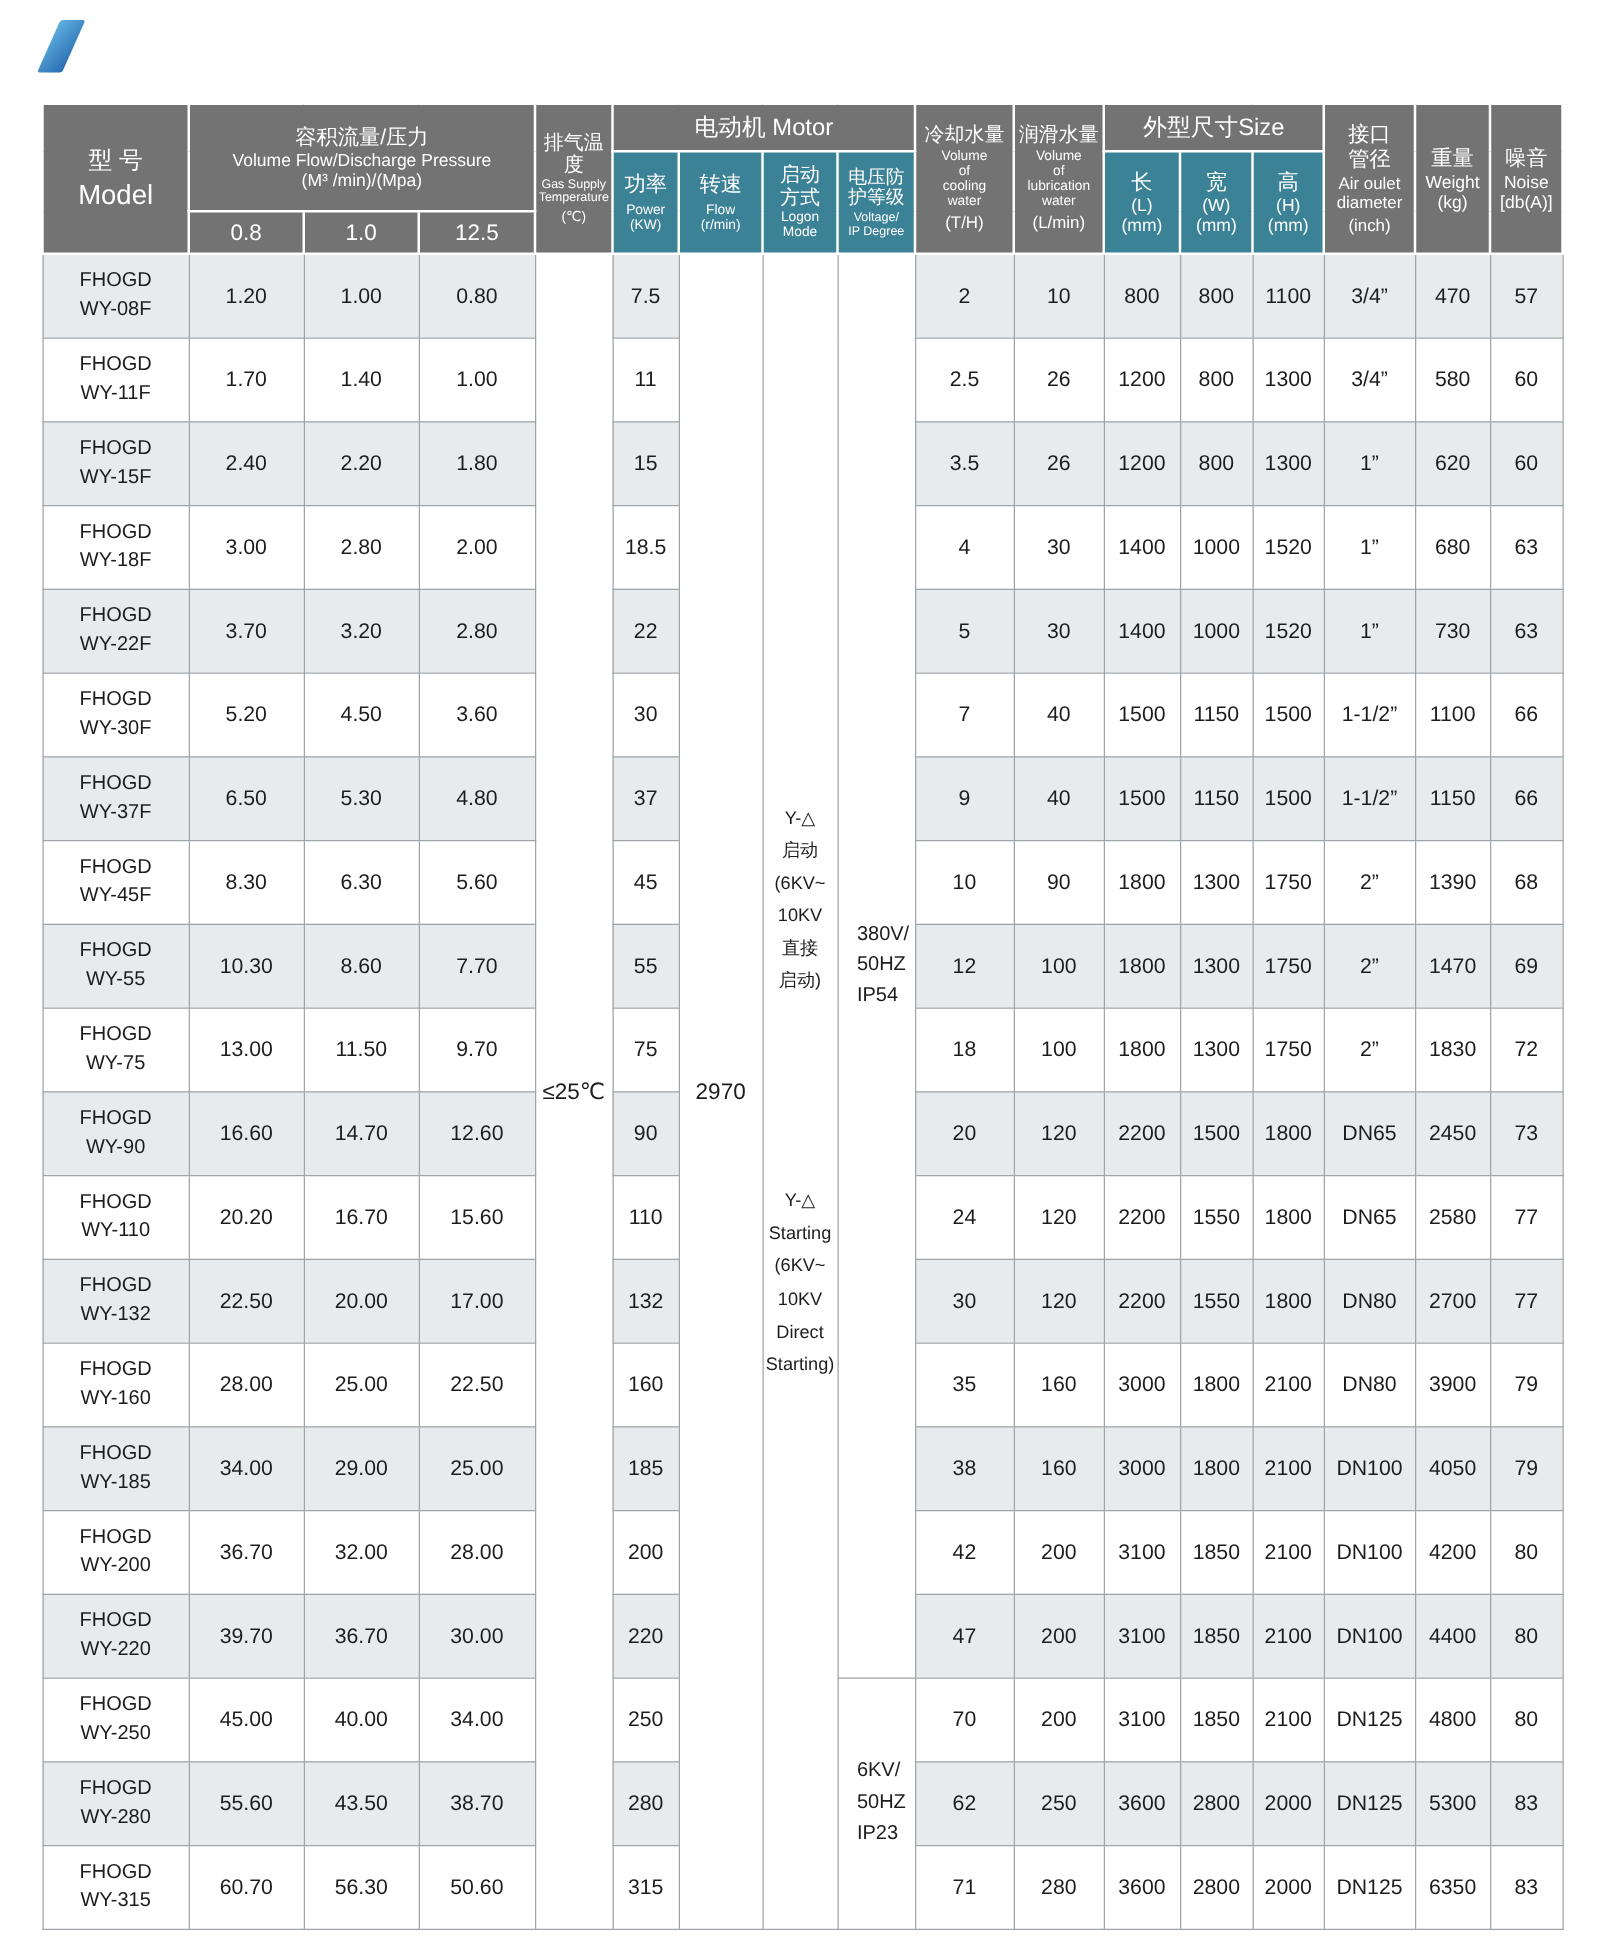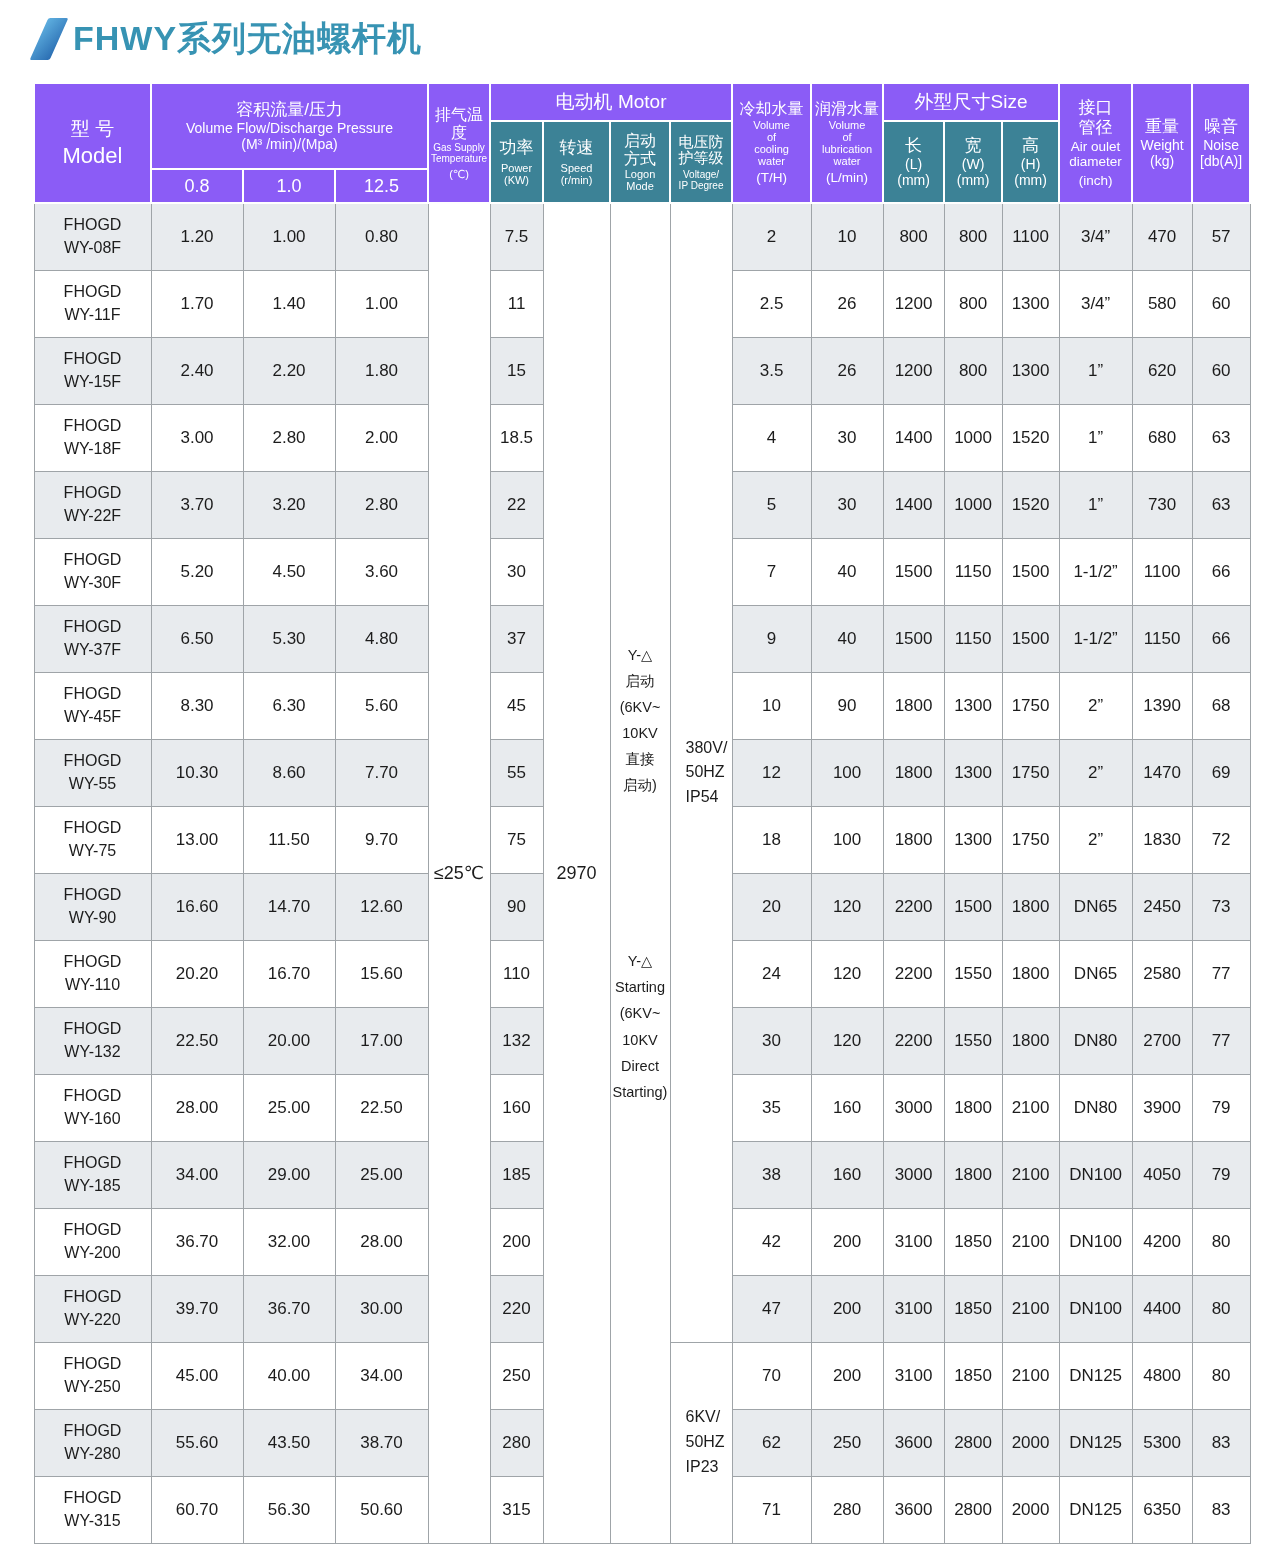--- a/index.html
+++ b/index.html
@@ -15,21 +15,21 @@
     transform:skewX(-24deg);border-radius:2px;
   }
   .page-title{font-size:34px;font-weight:bold;color:#3793b3;margin:0;letter-spacing:1px;}
 
   table.spec{
     position:absolute;top:82px;left:33px;width:1216px;
     border-collapse:collapse;table-layout:fixed;
   }
   
   th{
-    background:#8b5cf6;color:#fff;border:2px solid #ffffff;
+    background:#737373;color:#fff;border:2px solid #ffffff;
     font-weight:normal;padding:0;vertical-align:middle;text-align:center;
   }
   th.sub{background:#3c8296;}
   tr.h1{height:38px;} tr.h2{height:48px;} tr.h3{height:34px;}
   .pre{white-space:pre-line;}
   .zh-19{font-size:19px;line-height:1.3;}
   .en-19{font-size:22px;line-height:1.25;}
   .zh-17{font-size:17px;line-height:1.2;}
   .zh-16{font-size:16px;line-height:1.15;}
   .zh-15{font-size:15px;line-height:1.1;}
@@ -53,21 +53,20 @@
   td.c-volt{text-align:left;padding-left:15px;font-size:16px;line-height:1.55;}
   td.c-start{font-size:14.5px;}
   .start-wrap{height:1330px;display:flex;flex-direction:column;justify-content:center;gap:150px;}
   .start-block{line-height:1.8;}
 </style>
 </head>
 <body>
 
 <div class="title-row">
   <span class="slash"></span>
-  <h1 class="page-title">FHWY系列无油螺杆机</h1>
 </div>
 
 <table class="spec">
   <colgroup>
     <col style="width:117px">
       <col style="width:92px">
       <col style="width:92px">
       <col style="width:93px">
     <col style="width:62px">
       <col style="width:53px">
@@ -137,21 +136,21 @@
       </th>
     </tr>
     <tr class="h2">
       <th rowspan="2" class="sub">
         <div class="zh-17">功率</div>
         <div class="en-11 pre" style="margin-top:4px">Power
 (KW)</div>
       </th>
       <th rowspan="2" class="sub">
         <div class="zh-17">转速</div>
-        <div class="en-11 pre" style="margin-top:4px">Speed
+        <div class="en-11 pre" style="margin-top:4px">Flow
 (r/min)</div>
       </th>
       <th rowspan="2" class="sub">
         <div class="zh-16 pre">启动
 方式</div>
         <div class="en-11 pre">Logon
 Mode</div>
       </th>
       <th rowspan="2" class="sub">
         <div class="zh-15 pre">电压防

